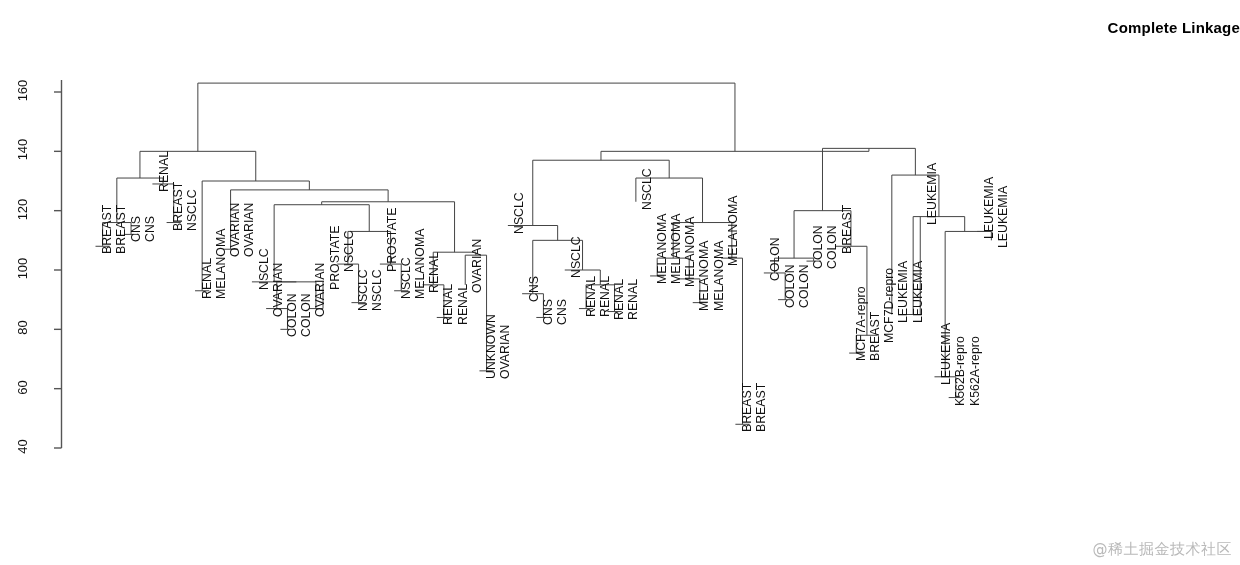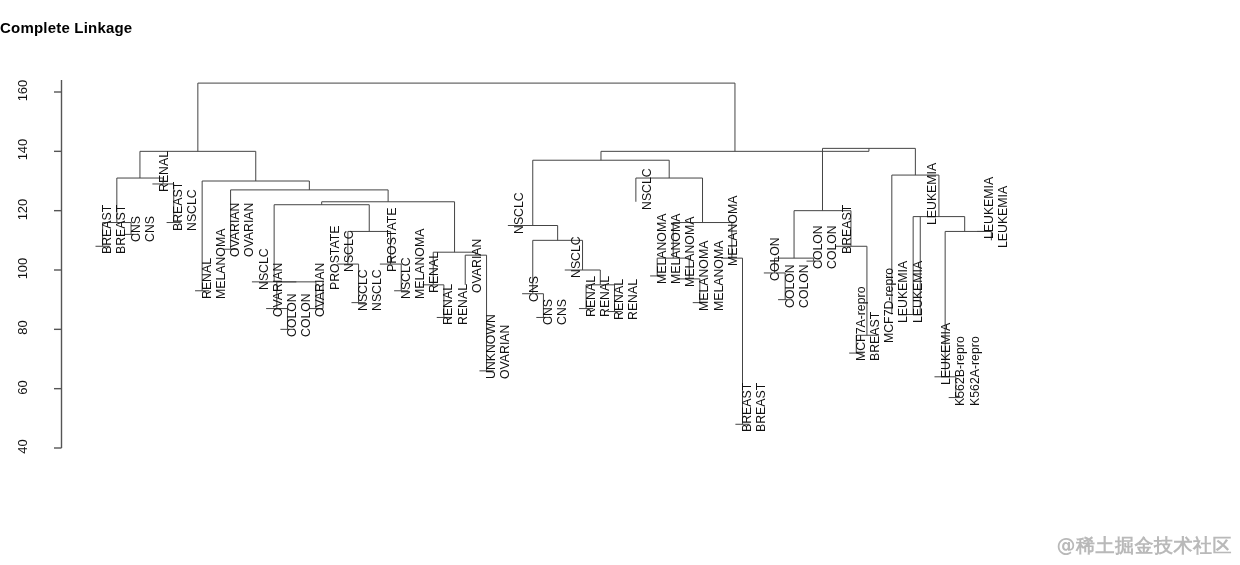--- a/index.html
+++ b/index.html
@@ -1,24 +1,24 @@
 <!DOCTYPE html>
 <html><head>
 <meta charset="utf-8">
 <style>
   html,body{margin:0;padding:0;background:#ffffff;}
   body{width:1240px;height:565px;overflow:hidden;
        font-family:"Liberation Sans","DejaVu Sans",sans-serif;color:#000;}
   #root{position:relative;width:1240px;height:565px;}
-  #title{position:absolute;left:0;top:19px;width:1240px;text-align:left;
+  #title{position:absolute;left:0;top:19px;width:1240px;text-align:right;
          font-size:15px;font-weight:bold;letter-spacing:.2px;}
   #plot{position:absolute;left:0;top:0;width:1240px;height:565px;}
-  #watermark{position:absolute;right:8px;bottom:6px;font-size:19px;color:#b9b9b9;
+  #watermark{position:absolute;right:8px;bottom:6px;font-size:15px;color:#b9b9b9;
              font-family:"DejaVu Sans",sans-serif;letter-spacing:.5px;
-             white-space:nowrap;font-weight:bold;}
+             white-space:nowrap;}
   .tick-label{position:absolute;font-size:13px;color:#111;
               transform-origin:100% 50%;white-space:nowrap;}
   .leaf-label{position:absolute;font-size:12.3px;color:#111;white-space:nowrap;
               transform-origin:0 0;transform:rotate(-90deg);}
   svg{display:block;}
 </style>
 </head>
 <body>
 
 <div id="root">

